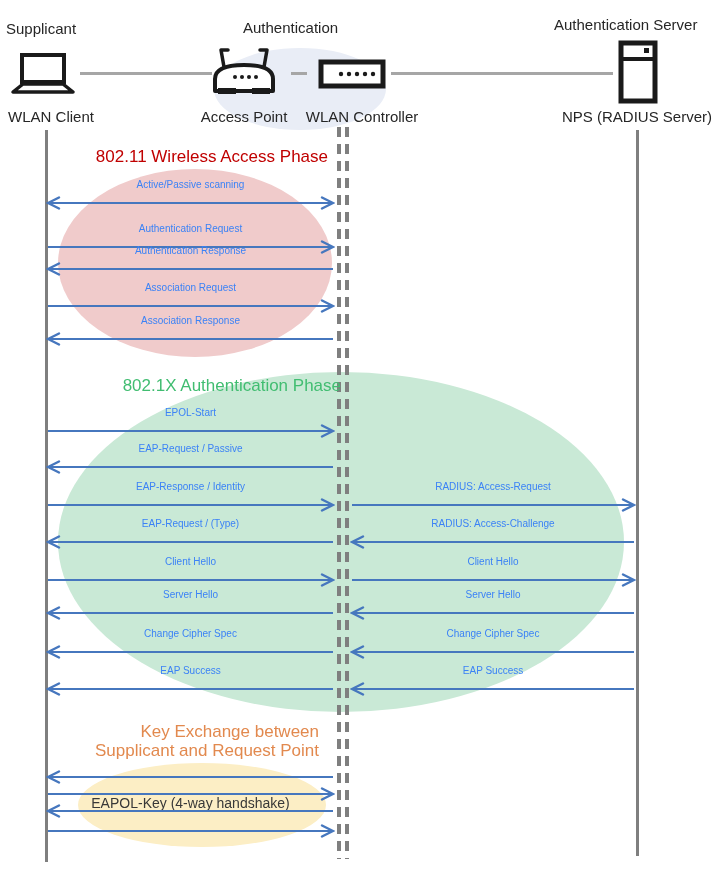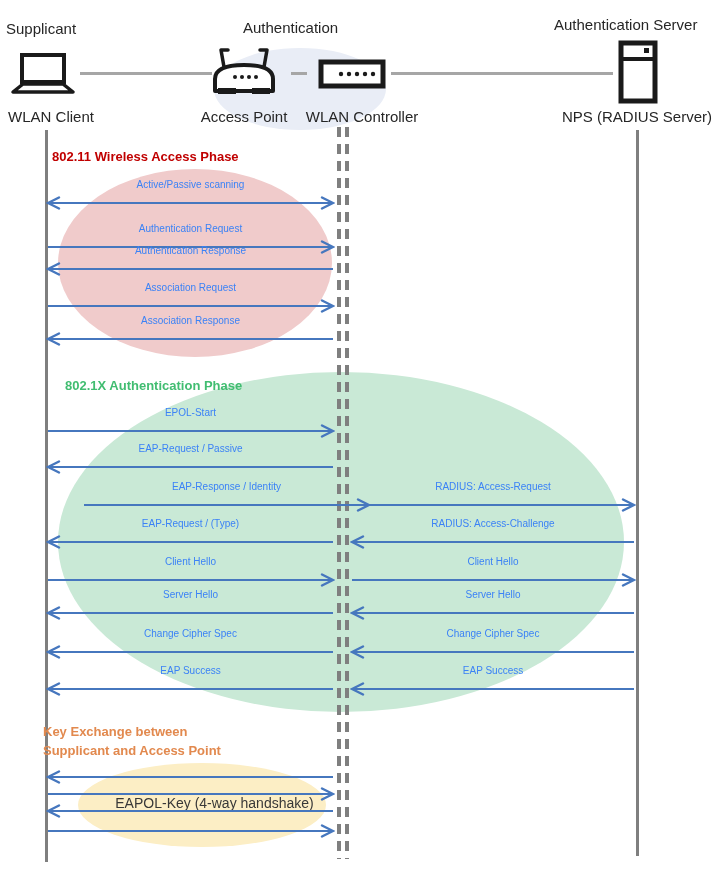--- a/index.html
+++ b/index.html
@@ -14,29 +14,29 @@
     background:repeating-linear-gradient(to bottom,#7f7f7f 0 10px,transparent 10px 17px);
   }
   .connector{position:absolute;height:3px;background:#a6a6a6;}
   .actor-label{
     position:absolute;font-size:15px;color:#262626;text-align:left;white-space:nowrap;
   }
   .device-label{
     position:absolute;font-size:15px;color:#262626;text-align:center;white-space:nowrap;
   }
   .phase-title{
-    position:absolute;font-size:13px;text-align:left;white-space:nowrap;line-height:19px;font-weight:bold;
+    position:absolute;font-size:17px;text-align:right;white-space:nowrap;line-height:19px;
   }
   .msg{position:absolute;}
   .msg-label{
     font-size:10px;color:#3b82f6;text-align:center;height:18px;line-height:16px;white-space:nowrap;
   }
   .msg svg{display:block;}
   .handshake-label{
-    position:absolute;font-size:14px;color:#383838;text-align:center;white-space:nowrap;padding-left:24px;
+    position:absolute;font-size:14px;color:#383838;text-align:center;white-space:nowrap;
   }
   .icon{position:absolute;}
 </style>
 </head>
 <body>
 
 <div id="stage">
 
   <div class="ellipse" style="left:214px;top:48px;width:172px;height:82px;background:#e9edf6;"></div>
   <div class="ellipse" style="left:58px;top:169px;width:274px;height:188px;background:#f0cbcb;"></div>
@@ -89,21 +89,21 @@
 
   <div class="device-label" style="left:1px;top:108px;width:100px;">WLAN Client</div>
   <div class="device-label" style="left:184px;top:108px;width:120px;">Access Point</div>
   <div class="device-label" style="left:302px;top:108px;width:120px;">WLAN Controller</div>
   <div class="device-label" style="left:557px;top:108px;width:160px;">NPS (RADIUS Server)</div>
 
   <div class="phase-title" style="left:52px;top:147px;width:276px;color:#c00000;">802.11 Wireless Access Phase</div>
   <div class="phase-title" style="left:65px;top:376px;width:276px;color:#41bd71;">802.1X Authentication Phase</div>
   <div class="phase-title" style="left:43px;top:722px;width:276px;color:#e2894e;">
     <div>Key Exchange between</div>
-    <div>Supplicant and Access Point</div>
+    <div>Supplicant and Request Point</div>
   </div>
 
   <div class="handshake-label" style="left:46px;top:795px;width:289px;">EAPOL-Key (4-way handshake)</div>
 
   <div id="messages-layer">
       <div class="msg" style="left: 46px; width: 289px; top: 177px;">
         <div class="msg-label">Active/Passive scanning</div>
         <svg width="289" height="16">
           <line x1="2" x2="287" y1="8" y2="8" stroke="#4677be" stroke-width="2.2"></line>
           <polyline points="276,2.5 287,8 276,13.5" fill="none" stroke="#4677be" stroke-width="2.4" stroke-linecap="round"></polyline>
@@ -145,21 +145,21 @@
           <polyline points="276,2.5 287,8 276,13.5" fill="none" stroke="#4677be" stroke-width="2.4" stroke-linecap="round"></polyline>
         </svg>
       </div>
       <div class="msg" style="left: 46px; width: 289px; top: 441px;">
         <div class="msg-label">EAP-Request / Passive</div>
         <svg width="289" height="16">
           <line x1="2" x2="287" y1="8" y2="8" stroke="#4677be" stroke-width="2.2"></line>
           <polyline points="13,2.5 2,8 13,13.5" fill="none" stroke="#4677be" stroke-width="2.4" stroke-linecap="round"></polyline>
         </svg>
       </div>
-      <div class="msg" style="left: 46px; width: 289px; top: 479px; margin-left: 36px;">
+      <div class="msg" style="left: 46px; width: 289px; top: 479px;">
         <div class="msg-label">EAP-Response / Identity</div>
         <svg width="289" height="16">
           <line x1="2" x2="287" y1="8" y2="8" stroke="#4677be" stroke-width="2.2"></line>
           <polyline points="276,2.5 287,8 276,13.5" fill="none" stroke="#4677be" stroke-width="2.4" stroke-linecap="round"></polyline>
         </svg>
       </div>
       <div class="msg" style="left: 350px; width: 286px; top: 479px;">
         <div class="msg-label">RADIUS: Access-Request</div>
         <svg width="286" height="16">
           <line x1="2" x2="284" y1="8" y2="8" stroke="#4677be" stroke-width="2.2"></line>

